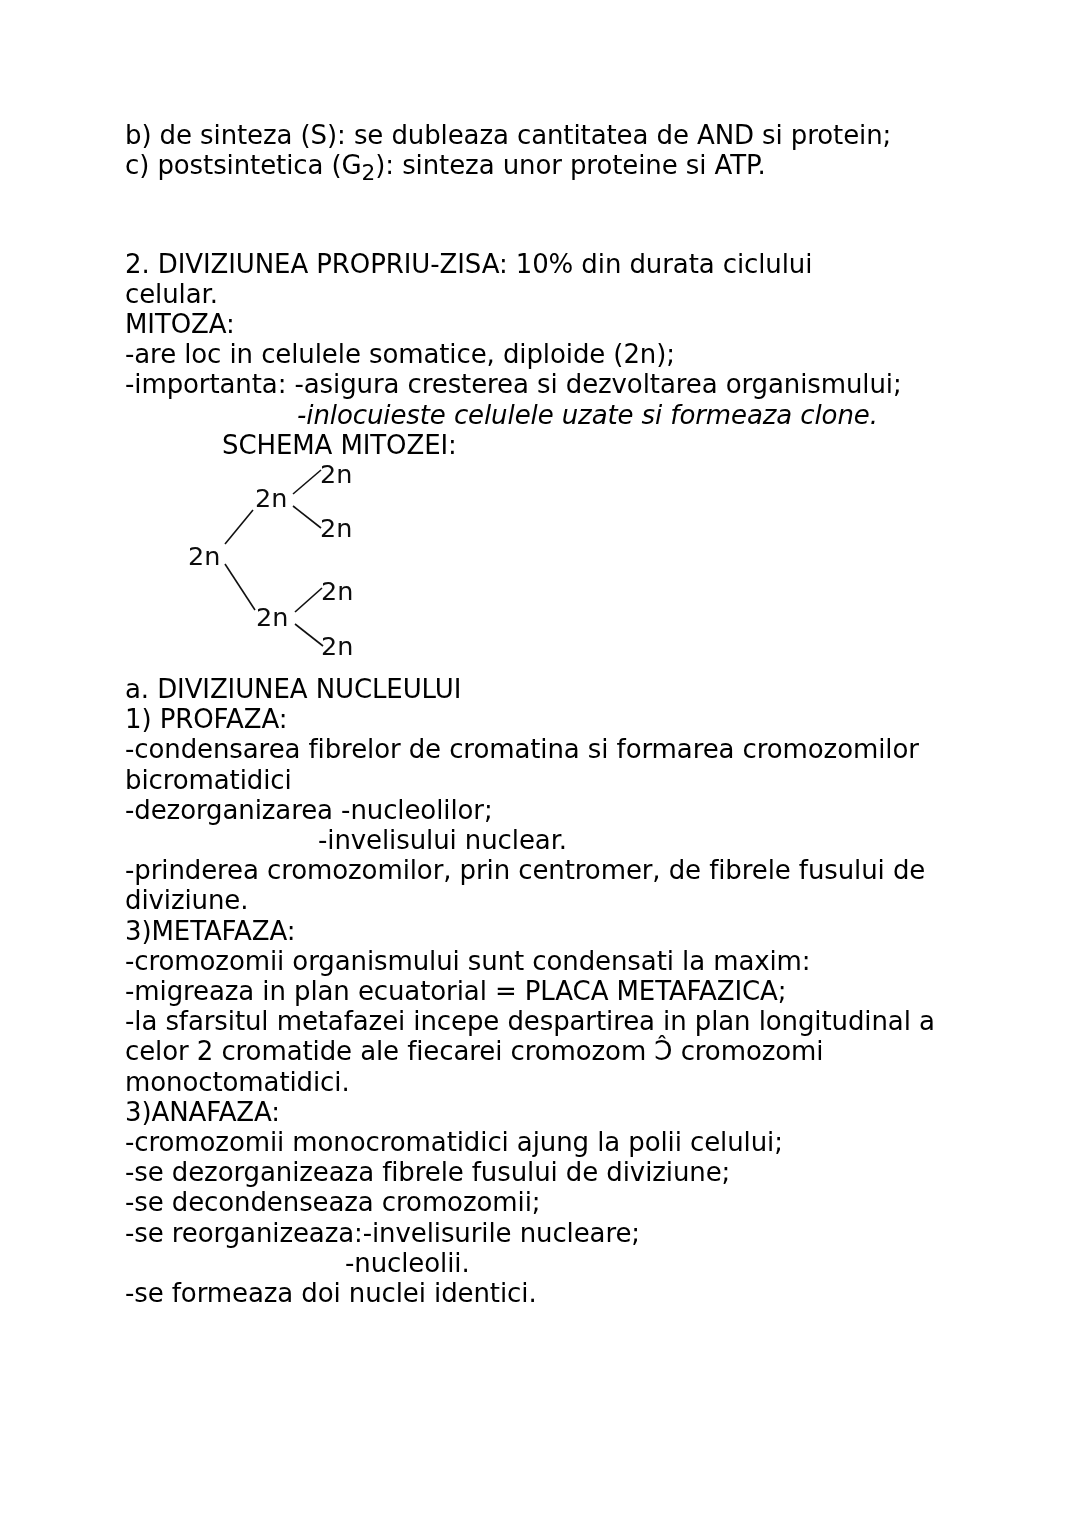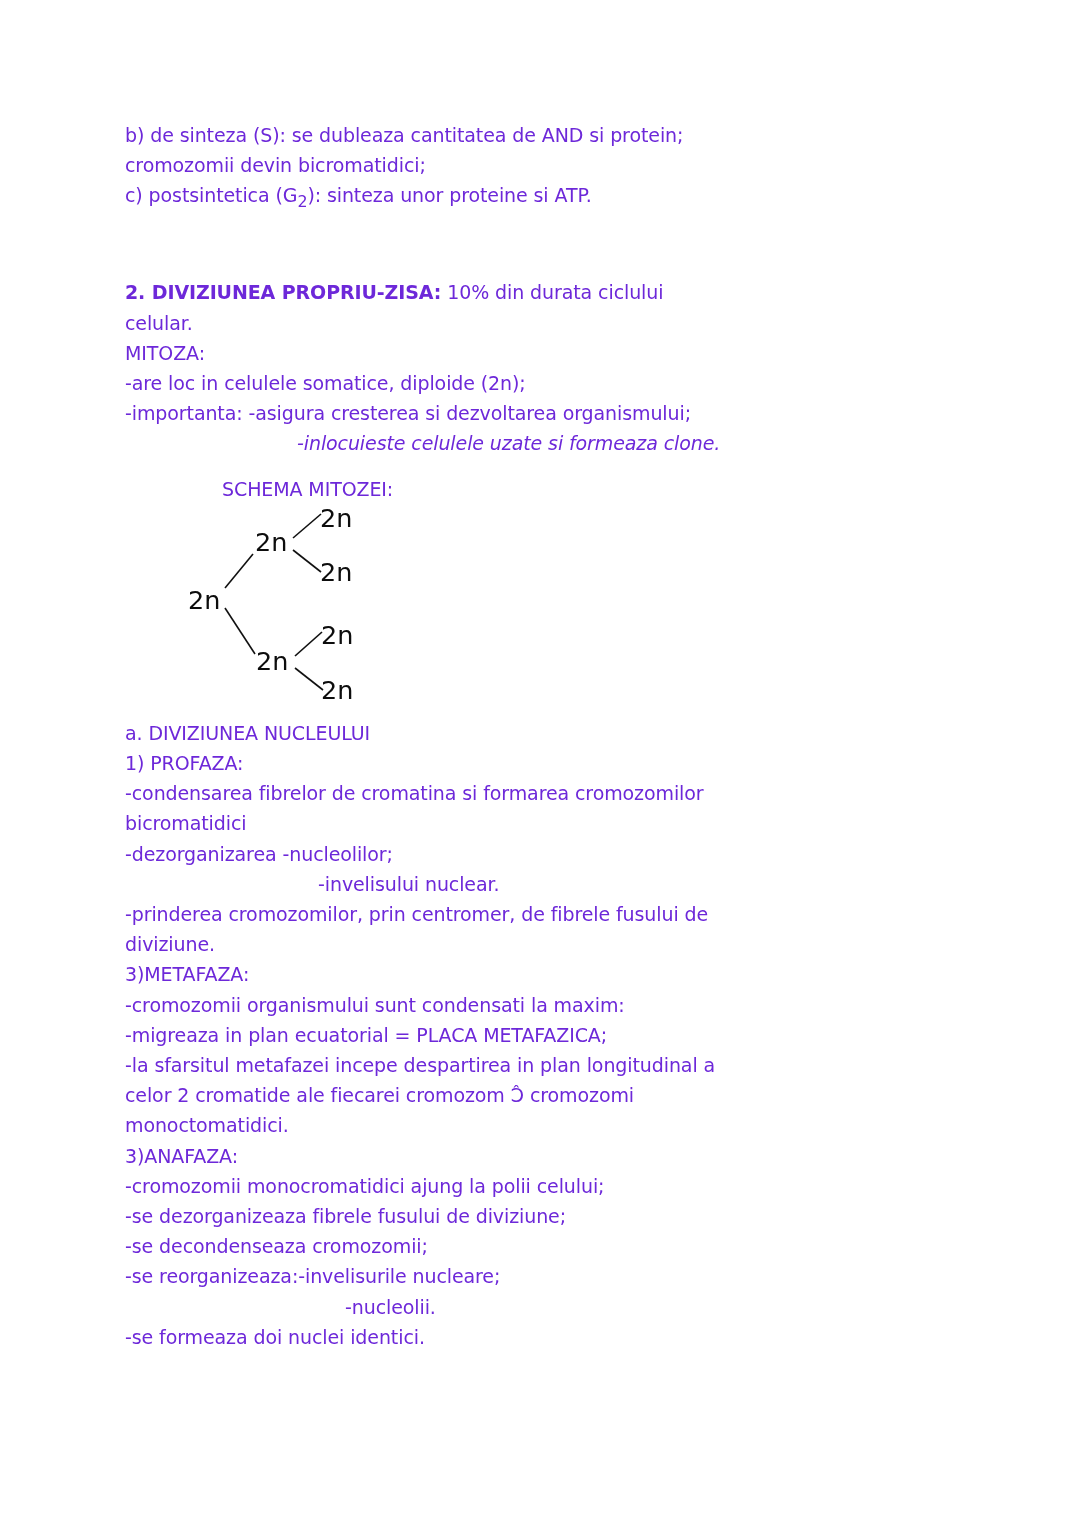--- a/index.html
+++ b/index.html
@@ -19,36 +19,36 @@
     background: #ffffff;
     overflow: hidden;
   }
   .content {
     position: absolute;
     left: 125px;
     top: 120px;
     width: 840px;
   }
   .line {
-    font-size: 19px;
+    font-size: 26px;
     line-height: 30.2px;
     letter-spacing: -0.1px;
     white-space: pre-wrap;
-    color: #6d28d9;
+    color: #000000;
   }
   .bold {
     font-weight: normal;
   }
   .italic {
   }
   .spacer-lg {
     height: 60px;
   }
   
-  .run-bold { font-weight: bold; }
+  .run-bold { font-weight: normal; }
   .run-italic { }
 
   
   .schema {
     position: relative;
     width: 840px;
     height: 212px;
     margin-top: 2px;
   }
   .schema svg {
@@ -74,32 +74,31 @@
   .n-b1    { left: 196px; top: 117px; }
   .n-b2    { left: 196px; top: 172px; }
 </style>
 </head>
 <body>
 
 <div class="page">
   <div class="content">
 
     <div class="line">b) de sinteza (S): se dubleaza cantitatea de AND si protein;</div>
-    <div class="line">cromozomii devin bicromatidici;</div>
     <div class="line"><span>c) postsintetica (G</span><sub>2</sub><span>): sinteza unor proteine si ATP.</span></div>
 
     <div class="spacer-lg"></div>
 
     <div class="line"><span class="run-bold">2. DIVIZIUNEA PROPRIU-ZISA:</span><span> 10% din durata ciclului</span></div>
     <div class="line">celular.</div>
     <div class="line bold">MITOZA:</div>
     <div class="line">-are loc in celulele somatice, diploide (2n);</div>
     <div class="line">-importanta: -asigura cresterea si dezvoltarea organismului;</div>
     <div class="line" style="padding-left:172px;font-style:italic;">-inlocuieste celulele uzate si formeaza clone.</div>
-    <div class="line" style="padding-left:97px;margin-top:15px;">SCHEMA MITOZEI:</div>
+    <div class="line" style="padding-left:97px;">SCHEMA MITOZEI:</div>
 
     <div class="schema">
       <svg viewBox="0 0 840 212" xmlns="http://www.w3.org/2000/svg">
 
         <line x1="100" y1="82" x2="128" y2="48" stroke="#111111" stroke-width="1.6"></line>
 
         <line x1="100" y1="102" x2="130" y2="148" stroke="#111111" stroke-width="1.6"></line>
 
         <line x1="168" y1="32" x2="196" y2="8" stroke="#111111" stroke-width="1.6"></line>
         <line x1="168" y1="44" x2="196" y2="66" stroke="#111111" stroke-width="1.6"></line>

